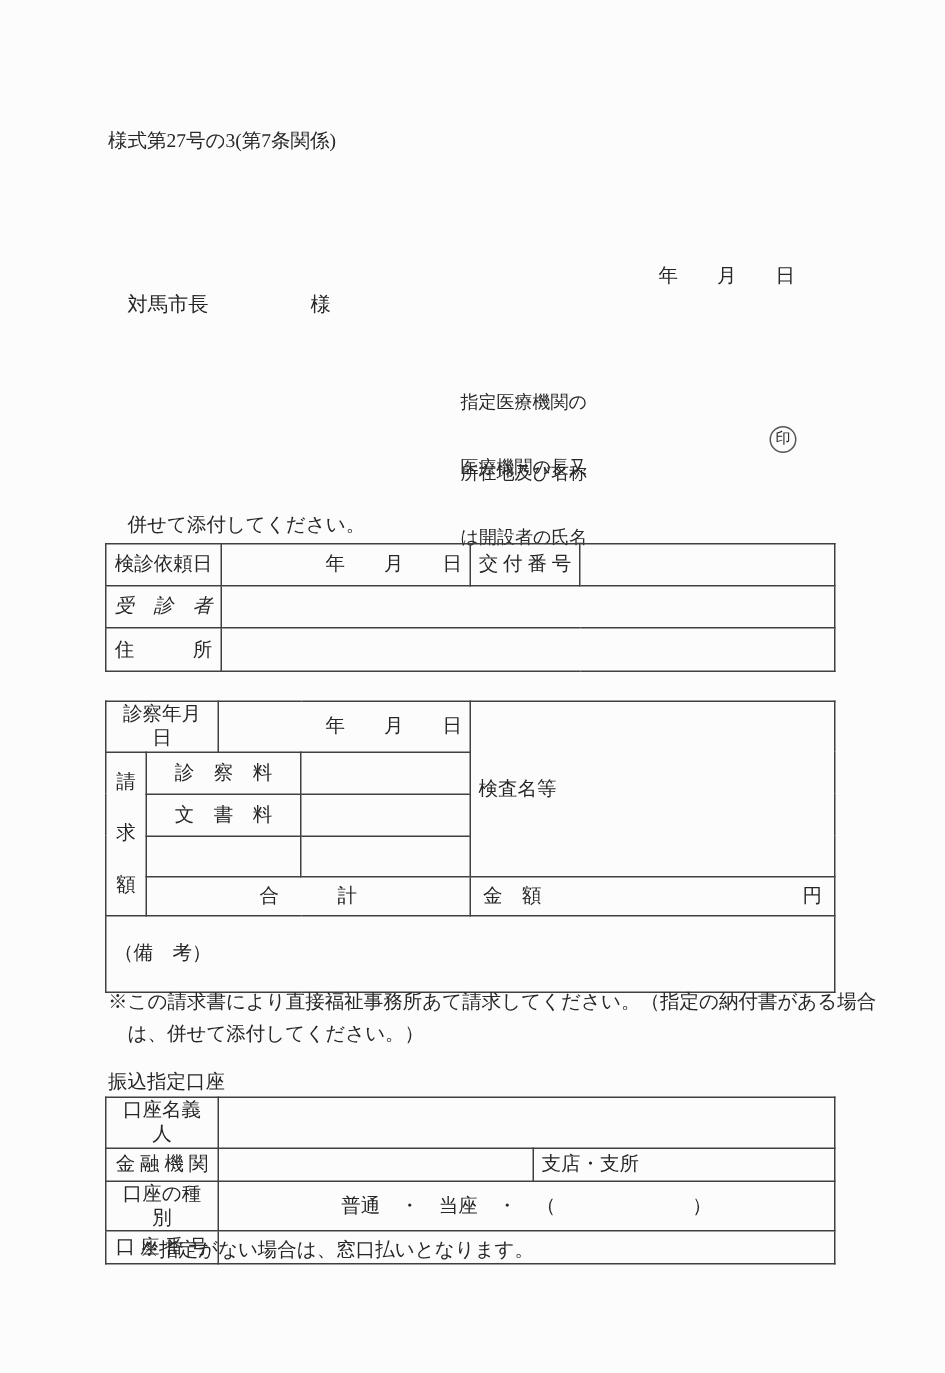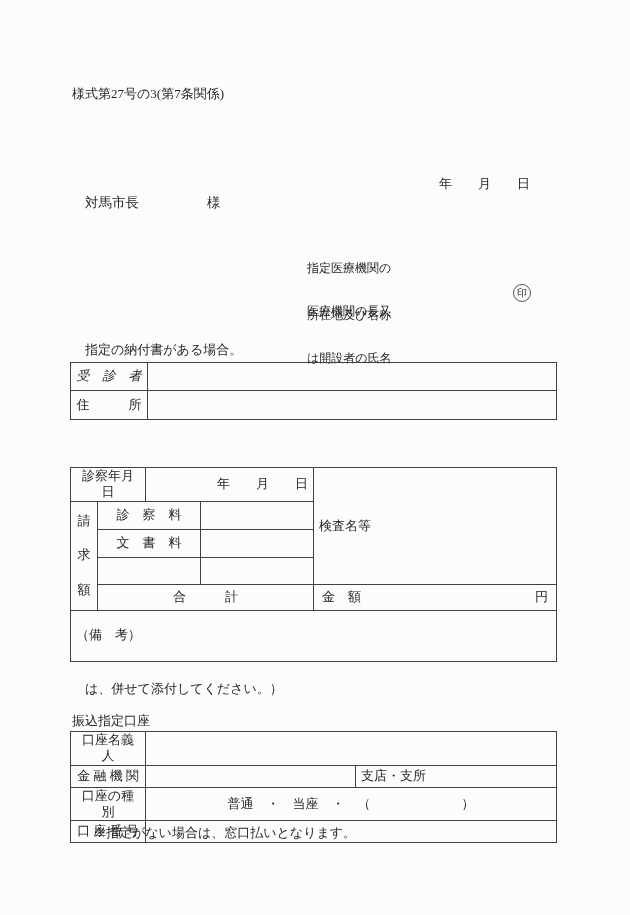--- a/index.html
+++ b/index.html
@@ -53,30 +53,36 @@
     <div>所在地及び名称</div>
   </div>
 
   <div class="abs two-line" style="left:307px; top:273px;">
     <div>医療機関の長又</div>
     <div>は開設者の氏名</div>
   </div>
 
   <div class="seal" style="left:513px; top:284px;">印</div>
 
-  <div class="abs" style="left:85px; top:342px;">指定の納付書がある場合。</div>
+  <div class="abs" style="left:85px; top:342px;">併せて添付してください。</div>
 
   <table class="form" style="left:70px; top:362px;">
     <colgroup>
         <col style="width:77px">
         <col style="width:166px">
         <col style="width:73px">
         <col style="width:170px">
       </colgroup>
     <tbody>
+        <tr style="height:28px;">
+      <td class="lc">検診依頼日</td>
+      <td class="datec">年　　月　　日</td>
+      <td class="lc">交 付 番 号</td>
+      <td></td>
+    </tr>
     <tr style="height:28px;font-style:italic;">
       <td class="lc">受　診　者</td>
       <td colspan="3"></td>
     </tr>
     <tr style="height:29px;">
       <td class="lc">住　　　所</td>
       <td colspan="3"></td>
     </tr>
   </tbody>
     </table>
@@ -122,20 +128,21 @@
           <span>円</span>
         </div>
       </td>
     </tr>
     <tr style="height:51px;">
       <td colspan="5" class="topleft">（備　考）</td>
     </tr>
   </tbody>
     </table>
 
+  <div class="abs" style="left:72px; top:660px;">※この請求書により直接福祉事務所あて請求してください。（指定の納付書がある場合</div>
   <div class="abs" style="left:85px; top:681px;">は、併せて添付してください。）</div>
 
   <div class="abs" style="left:72px; top:713px;">振込指定口座</div>
 
   <table class="form" style="left:70px; top:731px;">
     <colgroup>
         <col style="width:75px">
         <col style="width:210px">
         <col style="width:201px">
       </colgroup>

